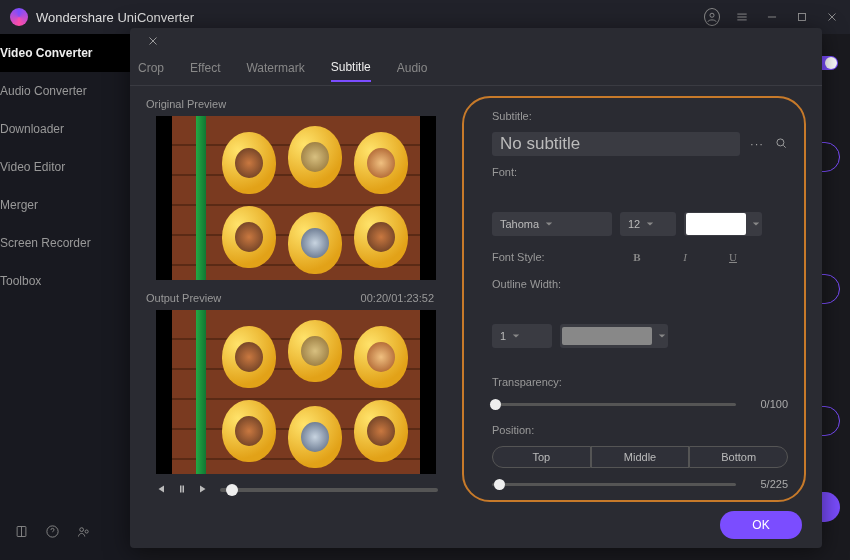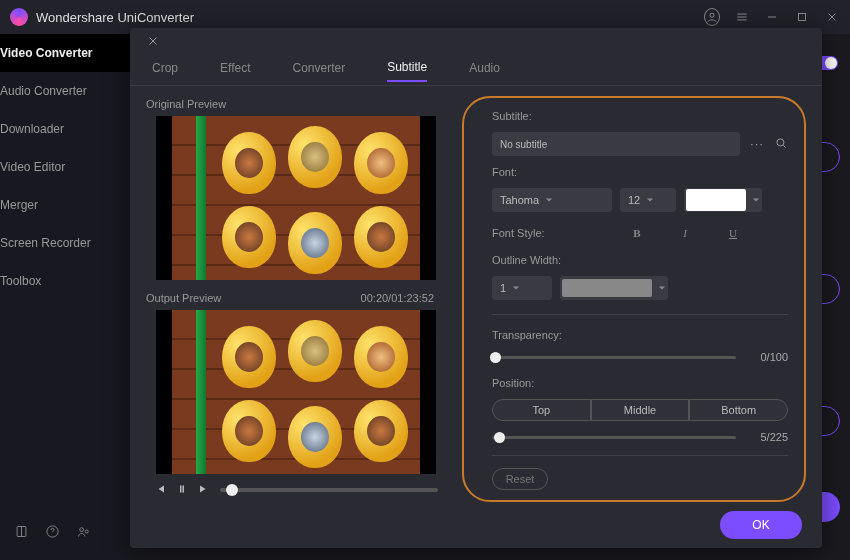--- a/index.html
+++ b/index.html
@@ -28,21 +28,21 @@
   .r-btn { width:60px; height:30px; border-radius:15px; border:1.5px solid #7b4dff; color:#ccc; display:flex;align-items:center;justify-content:center;font-size:11px; margin-bottom:90px;}
   .r-btn.purple { background:#7b4dff; color:#fff; border:none;}
 
   
   .dialog { position:absolute; left:130px; top:28px; right:28px; bottom:12px; background:#2a2b32; border-radius:4px; box-shadow:0 4px 24px rgba(0,0,0,0.5); display:flex; flex-direction:column; }
   .dlg-head { height:28px; display:flex; align-items:center; padding:0 12px 0 16px; color:#ccc; }
   .dlg-head .fname { flex:1; font-size:12px; }
   .dlg-close svg { width:14px; height:14px; stroke:#aaa; stroke-width:1.5; fill:none; }
 
   
-  .tabs { height:30px; display:flex; align-items:center; gap:42px; padding:0 22px; border-bottom:1px solid #3a3b42; font-size:12px; }
+  .tabs { height:30px; display:flex; align-items:center; gap:26px; padding:0 8px; border-bottom:1px solid #3a3b42; font-size:12px; }
   .tab { color:#888; cursor:pointer; padding-bottom:6px; }
   .tab.active { color:#eee; border-bottom:2px solid #7b4dff; }
 
   .dlg-body { flex:1; display:flex; padding:10px 16px 0 16px; gap:16px; overflow:hidden; }
 
   
   .previews { width:300px; display:flex; flex-direction:column; }
   .pv-label { color:#999; font-size:11px; margin:2px 0 6px 0; display:flex; justify-content:space-between;}
   .pv-box { width:280px; height:180px; background:#000; position:relative; overflow:hidden; margin:0 auto; }
   .brick { position:absolute; inset:0; background:
@@ -63,25 +63,25 @@
 
   .player { height:30px; display:flex; align-items:center; gap:10px; padding:4px 8px 0 8px;}
   .pctl svg{width:12px;height:12px;fill:#bbb;}
   .seek{flex:1;height:4px;background:#555;border-radius:2px;position:relative;}
   .seek-dot{position:absolute;left:6px;top:-4px;width:12px;height:12px;background:#eee;border-radius:50%;}
 
   
   .form { flex:1; border:2px solid #c77a2a; border-radius:28px; padding:12px 16px 10px 28px; display:flex; flex-direction:column; gap:10px; font-size:11px; color:#aaa; overflow:hidden;}
   .form-row { display:flex; align-items:center; gap:8px; }
   .lbl { color:#999; }
-  .input { background:#3a3b42; border:none; height:24px; border-radius:3px; color:#bbb; padding:0 8px; font-size:10px;}
+  .input { background:#3a3b42; border:none; height:24px; border-radius:3px; color:#bbb; padding:0 8px; font-size:17px;}
   .subtitle-in { flex:1; }
   .dots{width:18px;text-align:center;color:#aaa;cursor:pointer;letter-spacing:1px;}
   .search-ic svg{width:14px;height:14px;stroke:#aaa;fill:none;stroke-width:1.5;}
-  .select { background:#3a3b42; height:24px; border-radius:3px; display:flex; align-items:center; padding:0 6px 0 8px; gap:6px; color:#bbb; font-size:11px;}
+  .select { background:#3a3b42; height:24px; border-radius:3px; display:flex; align-items:center; padding:0 6px 0 8px; gap:6px; color:#bbb; font-size:11px;margin-top:24px;}
   .sel-caret svg{width:8px;height:8px;fill:#888;}
   .colorbox{width:60px;height:22px;background:#fff;border-radius:2px;display:flex;align-items:center;justify-content:flex-end;padding-right:4px;}
   .stylebtn{width:26px;height:22px;display:flex;align-items:center;justify-content:center;color:#888;font-family:Georgia,serif;cursor:pointer;}
   .greybox{width:90px;height:18px;background:#888;border-radius:2px;display:flex;align-items:center;justify-content:flex-end;padding-right:4px;}
   .slider{position:relative;flex:1;height:3px;background:#555;border-radius:2px;}
   .slider-dot{position:absolute;top:-4px;width:11px;height:11px;background:#eee;border-radius:50%;}
   .seg{display:flex;width:100%;}
   .seg-btn{flex:1;height:22px;border:1px solid #555;background:#2f3038;color:#bbb;font-size:11px;display:flex;align-items:center;justify-content:center;cursor:pointer;}
   .seg-btn:first-child{border-radius:11px 0 0 11px;}
   .seg-btn:last-child{border-radius:0 11px 11px 0;}
@@ -189,21 +189,21 @@
 
 <div class="dialog">
   <div class="dlg-head">
     <div class="dlg-close"><svg viewBox="0 0 24 24">
           <path d="M6 6l12 12M18 6L6 18"></path>
         </svg></div>
   </div>
   <div class="tabs">
     <div class="tab"><span>Crop</span></div>
     <div class="tab"><span>Effect</span></div>
-    <div class="tab"><span>Converter</span></div>
+    <div class="tab"><span>Watermark</span></div>
     <div class="tab active"><span>Subtitle</span></div>
     <div class="tab"><span>Audio</span></div>
   </div>
 
   <div class="dlg-body">
 
     <div class="previews">
       <div class="pv-label">
           <span>Original Preview</span>
         </div>

